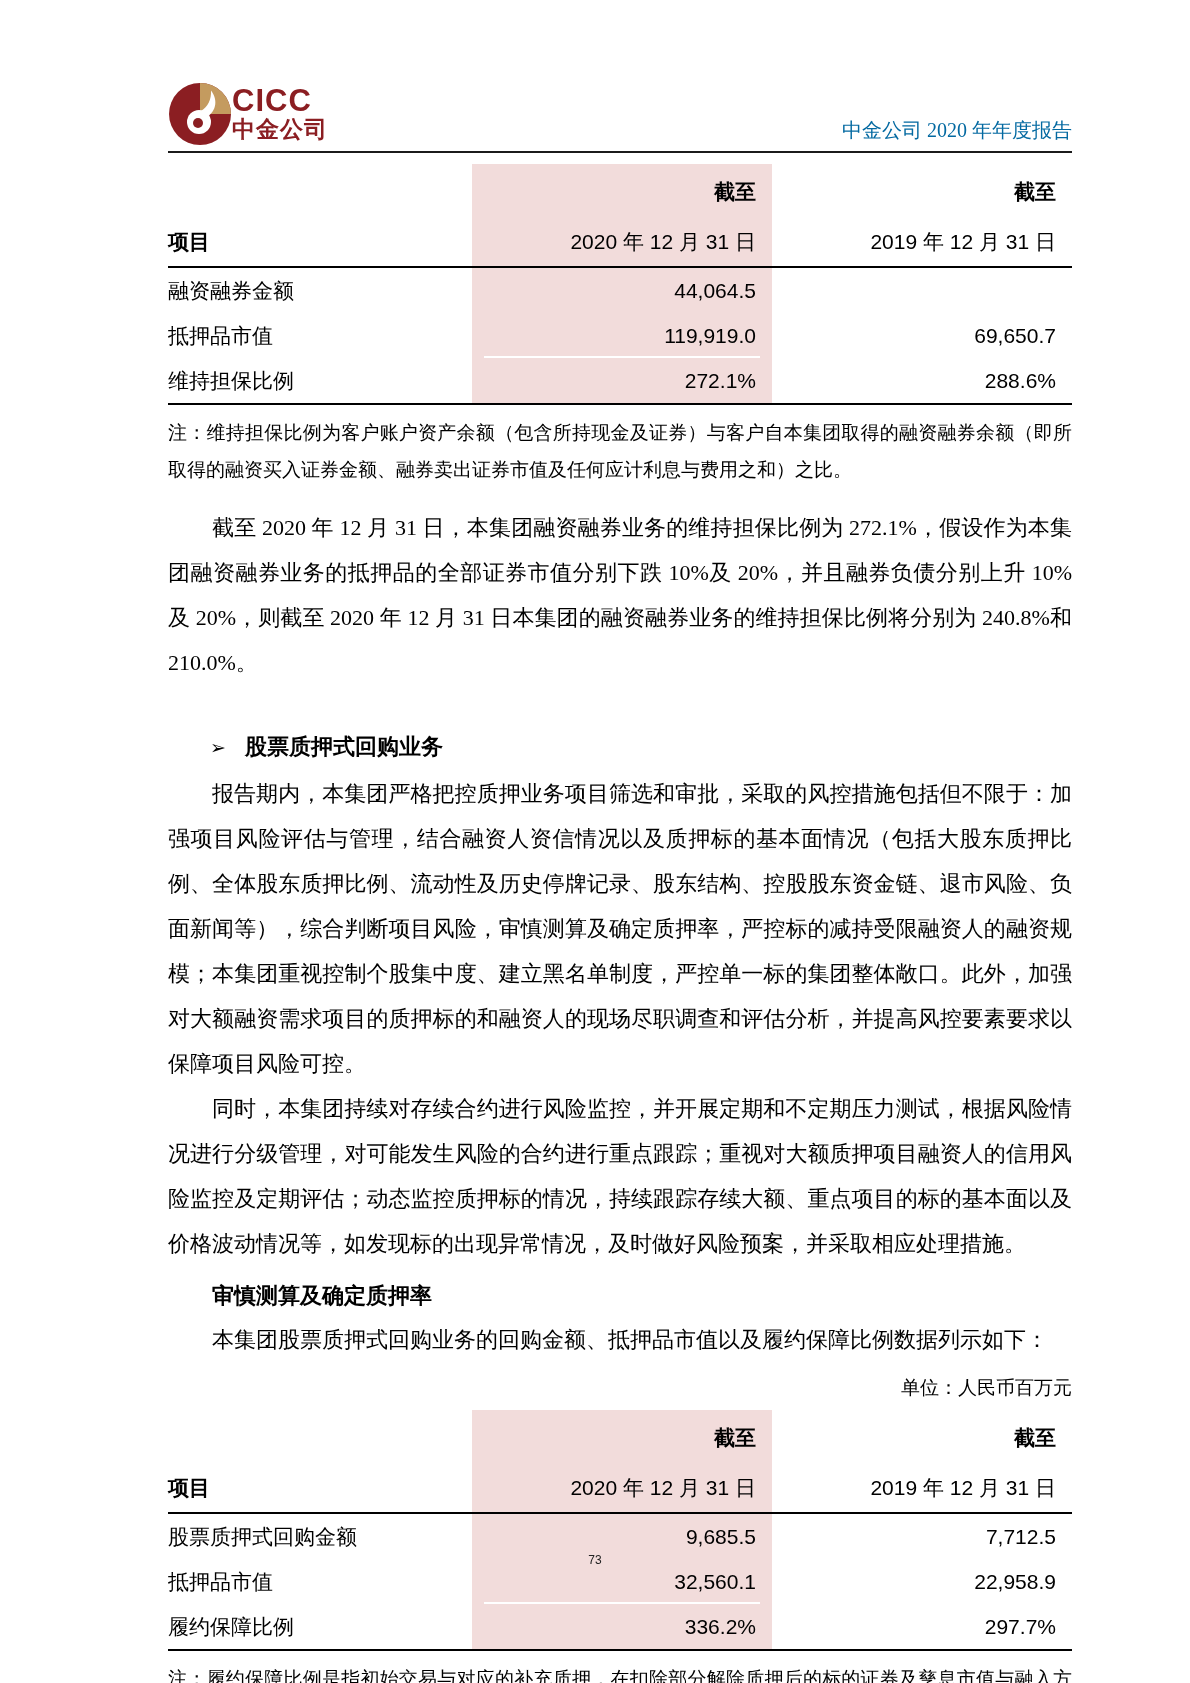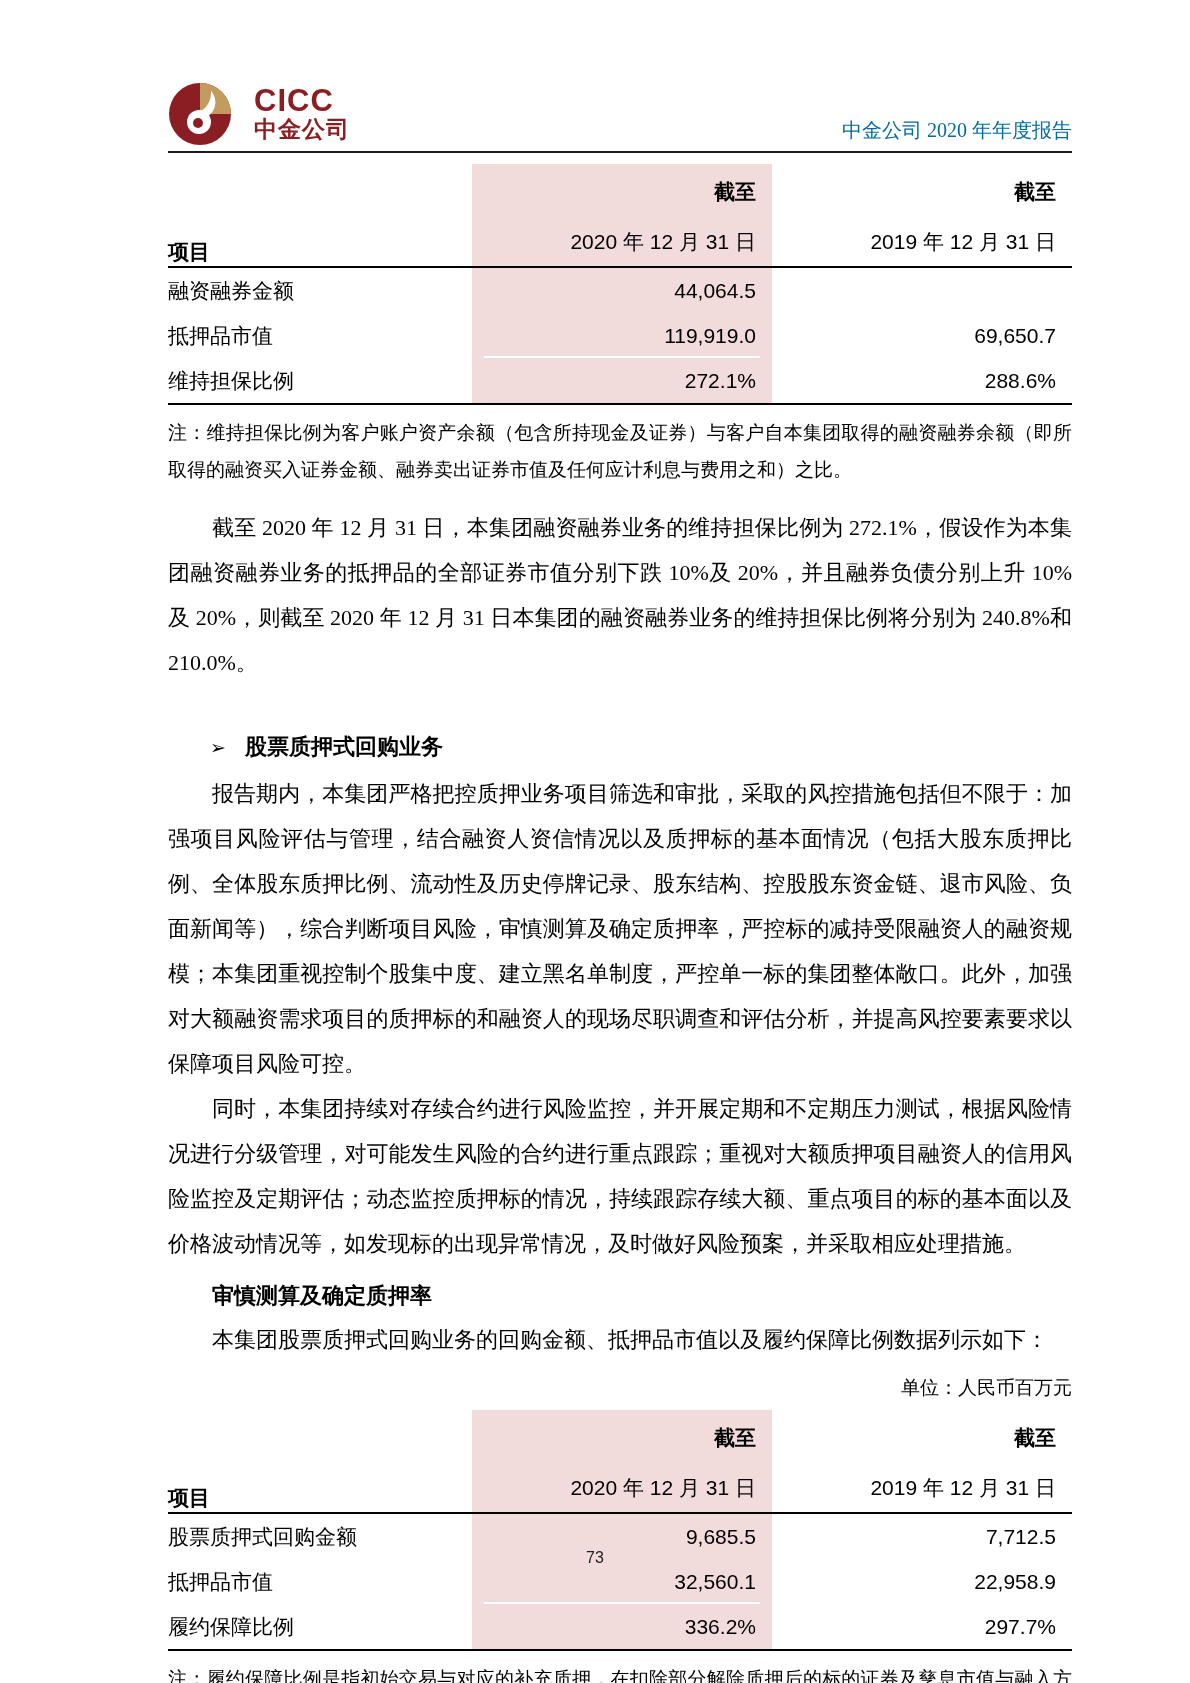--- a/index.html
+++ b/index.html
@@ -11,33 +11,33 @@
     color:#000;
     overflow:hidden;
   }
   .content{
     position:absolute;
     left:168px;top:82px;
     width:904px;
   }
   
   .hdr{display:flex;justify-content:space-between;align-items:flex-end;}
-  .logo{display:flex;align-items:center;gap:22px;}
+  .logo{display:flex;align-items:center;gap:0;}
   .logo svg{display:block;}
   .logo-en{font-family:"Liberation Sans",sans-serif;font-weight:bold;font-size:31px;line-height:30px;color:#8B1E22;letter-spacing:1px;}
   .logo-zh{font-family:"Liberation Sans",sans-serif;font-weight:bold;font-size:23px;line-height:26px;color:#8B1E22;letter-spacing:1px;}
   .report-title{font-size:20px;color:#0369a1;padding-bottom:2px;}
   .rule{border:none;border-top:2px solid #1b1b1b;margin:5px 0 0 0;}
   
   .fin-table{margin-top:11px;font-size:21px;}
   .fth{display:flex;border-bottom:2.5px solid #000;}
   .c1{width:304px;box-sizing:border-box;}
   .c2{width:300px;box-sizing:border-box;background:#F2DCDB;text-align:right;}
   .c3{flex:1;box-sizing:border-box;text-align:right;}
-  .fth .c1{display:flex;align-items:flex-end;font-weight:bold;}
+  .fth .c1{display:flex;align-items:flex-end;padding-bottom:10px;font-weight:bold;}
   .fth .c2,.fth .c3{padding:14px 16px 10px 8px;font-family:"Liberation Sans",sans-serif;}
   .th-l1{font-weight:bold;font-family:"Liberation Serif",serif;margin-bottom:22px;}
   .th-l2{}
   .fr{display:flex;height:45px;}
   .fr .c1{display:flex;align-items:center;}
   .fr .c2,.fr .c3{display:flex;align-items:center;justify-content:flex-end;
     padding:0 16px;font-family:"Liberation Sans",sans-serif;position:relative;}
   .frows{border-bottom:2.5px solid #000;}
   .wsep{position:absolute;bottom:0;left:12px;right:12px;border-top:2px solid #ffffff;}
   
@@ -45,21 +45,21 @@
   .para{font-size:22px;line-height:45px;text-align:justify;text-indent:2em;margin:0;}
   .para-a{margin-top:17px;}
   .sec-head{margin-top:47px;font-size:22px;font-weight:bold;padding-left:42px;display:flex;align-items:center;}
   .arrow{font-size:19px;margin-right:19px;font-weight:normal;}
   .para-b{margin-top:9px;}
   .sub-head{font-size:22px;font-weight:bold;padding-left:44px;margin-top:7px;line-height:45px;}
   .para-d{line-height:44px;}
   .unit{font-size:19px;text-align:right;margin-top:13px;}
   .t2{margin-top:9px;}
   .pagenum{position:absolute;left:0;right:0;bottom:116px;text-align:center;
-    font-family:"Liberation Sans",sans-serif;font-size:16px;color:#222;}
+    font-family:"Liberation Sans",sans-serif;font-size:12px;color:#222;}
 </style>
 </head>
 <body>
 
 <div class="page">
   <div class="content">
 
     <div class="hdr">
       <div class="logo">
         <span>

